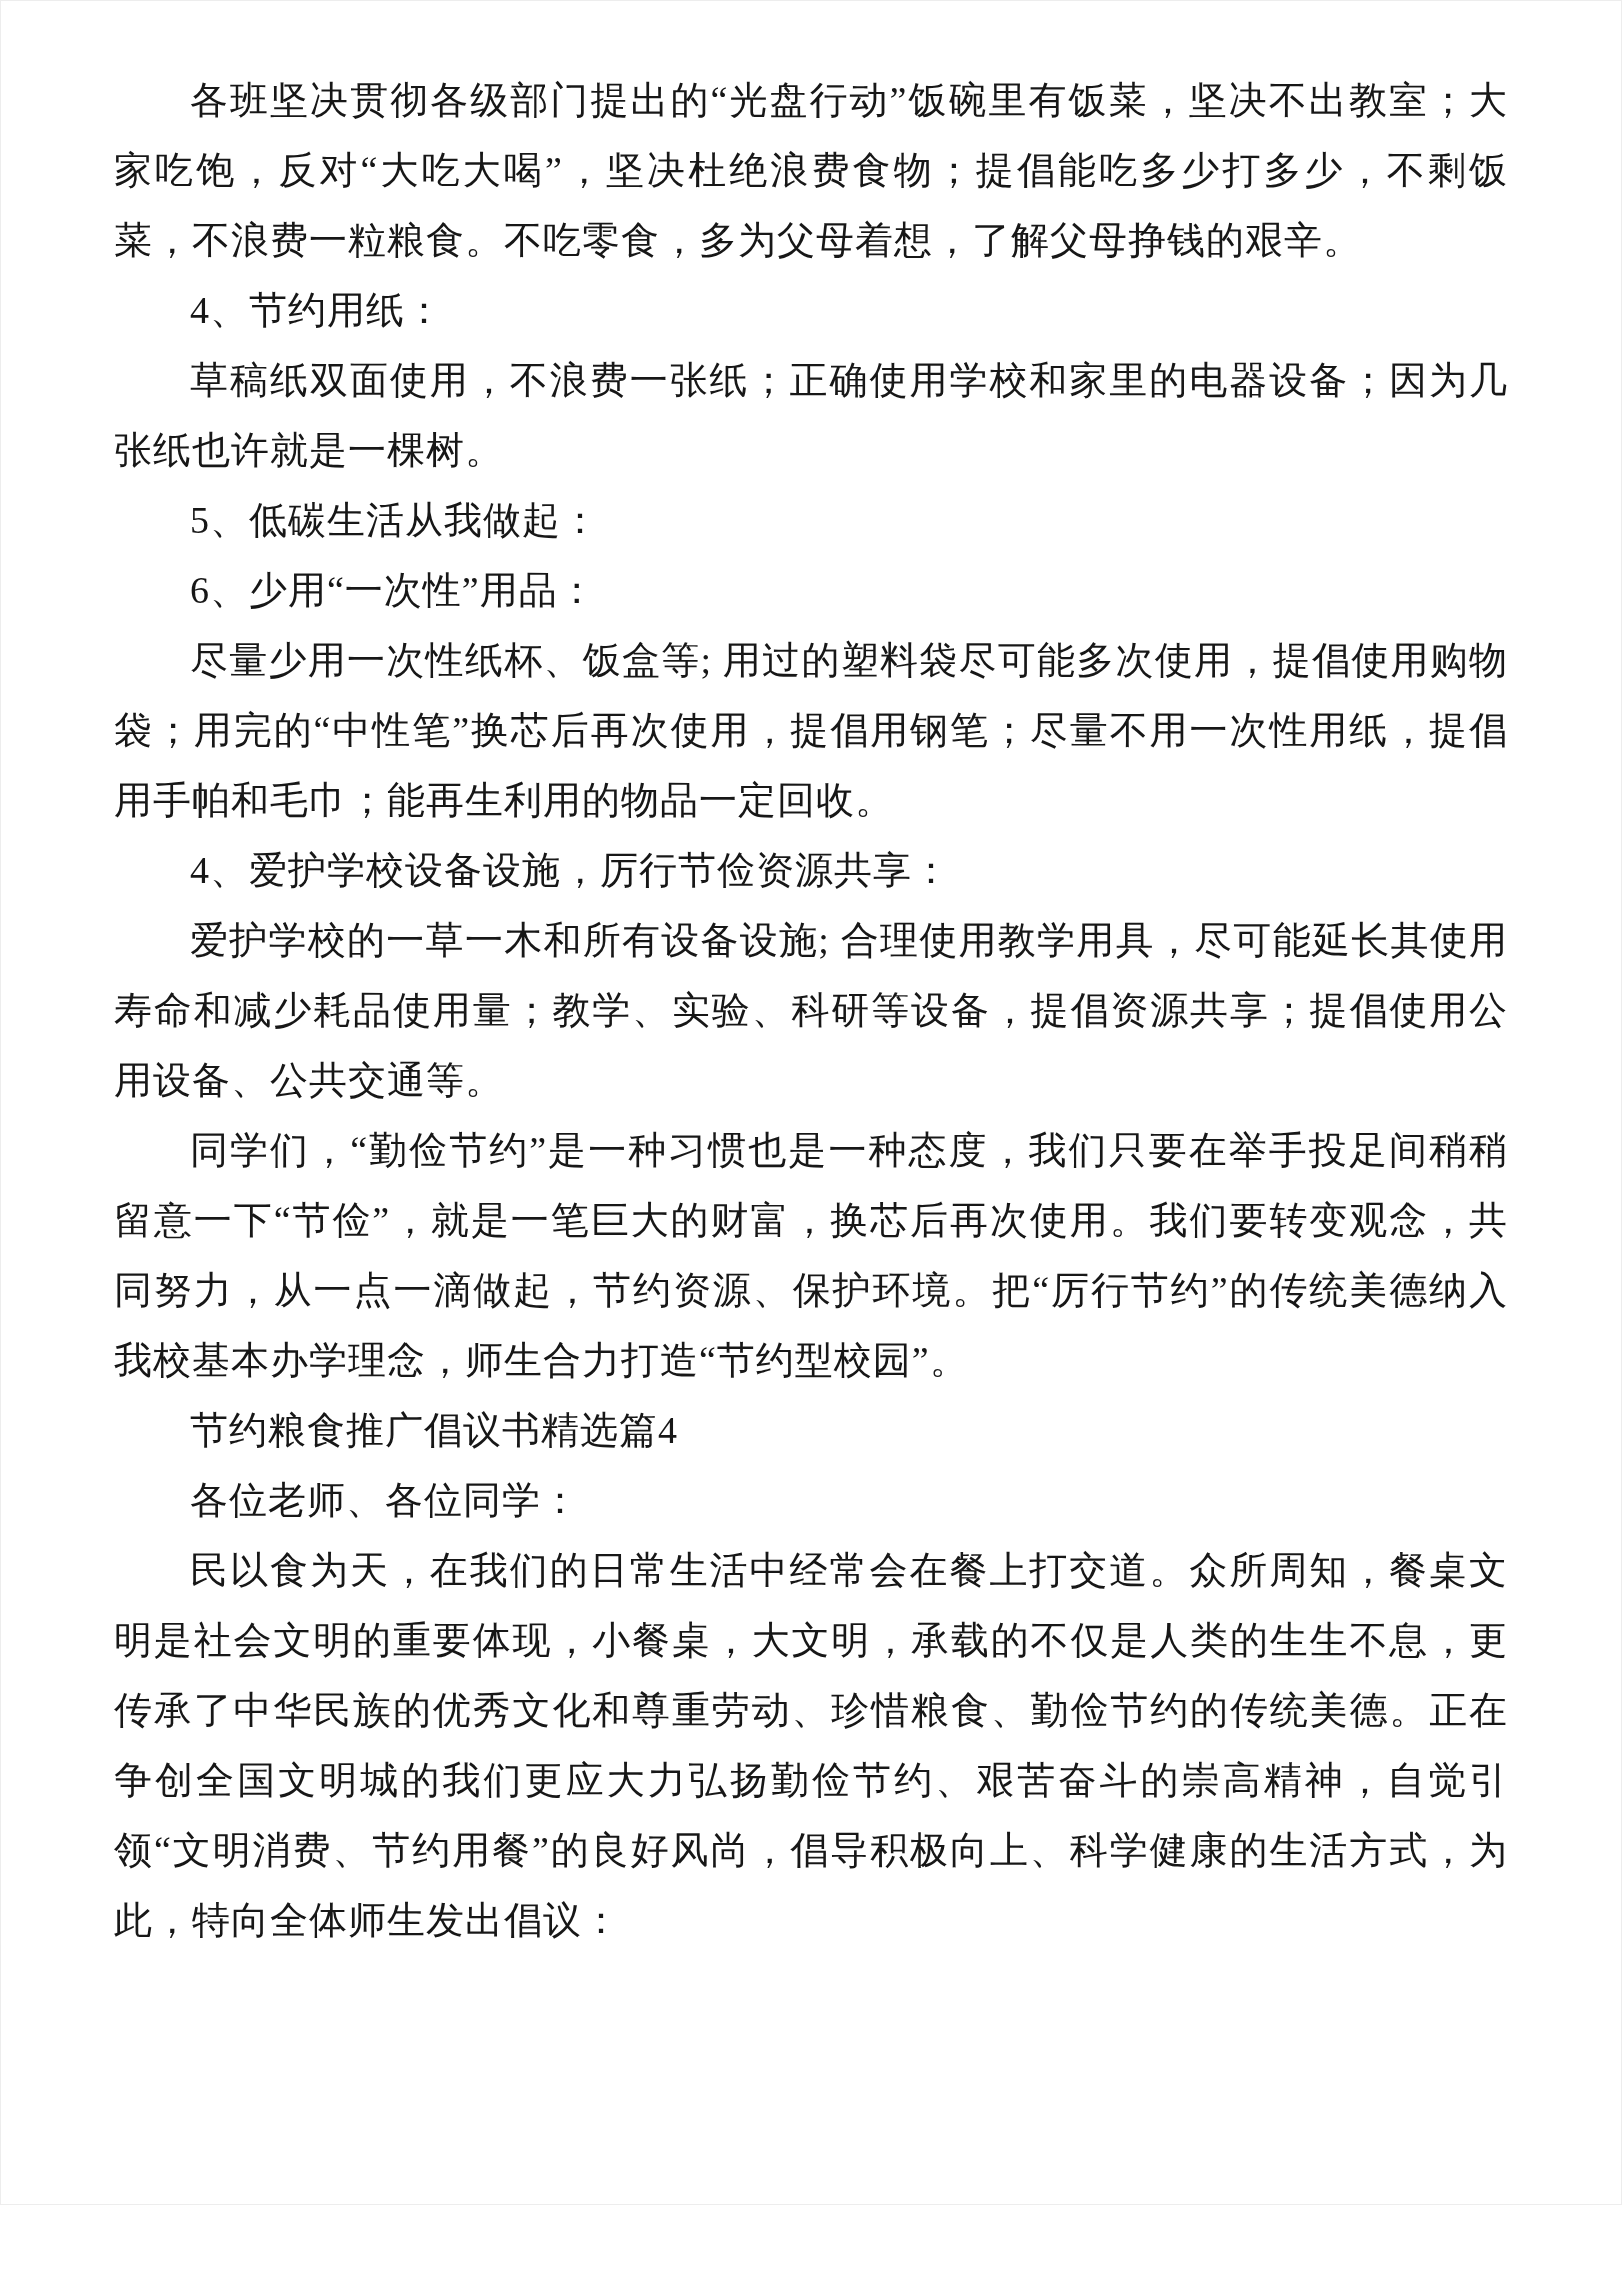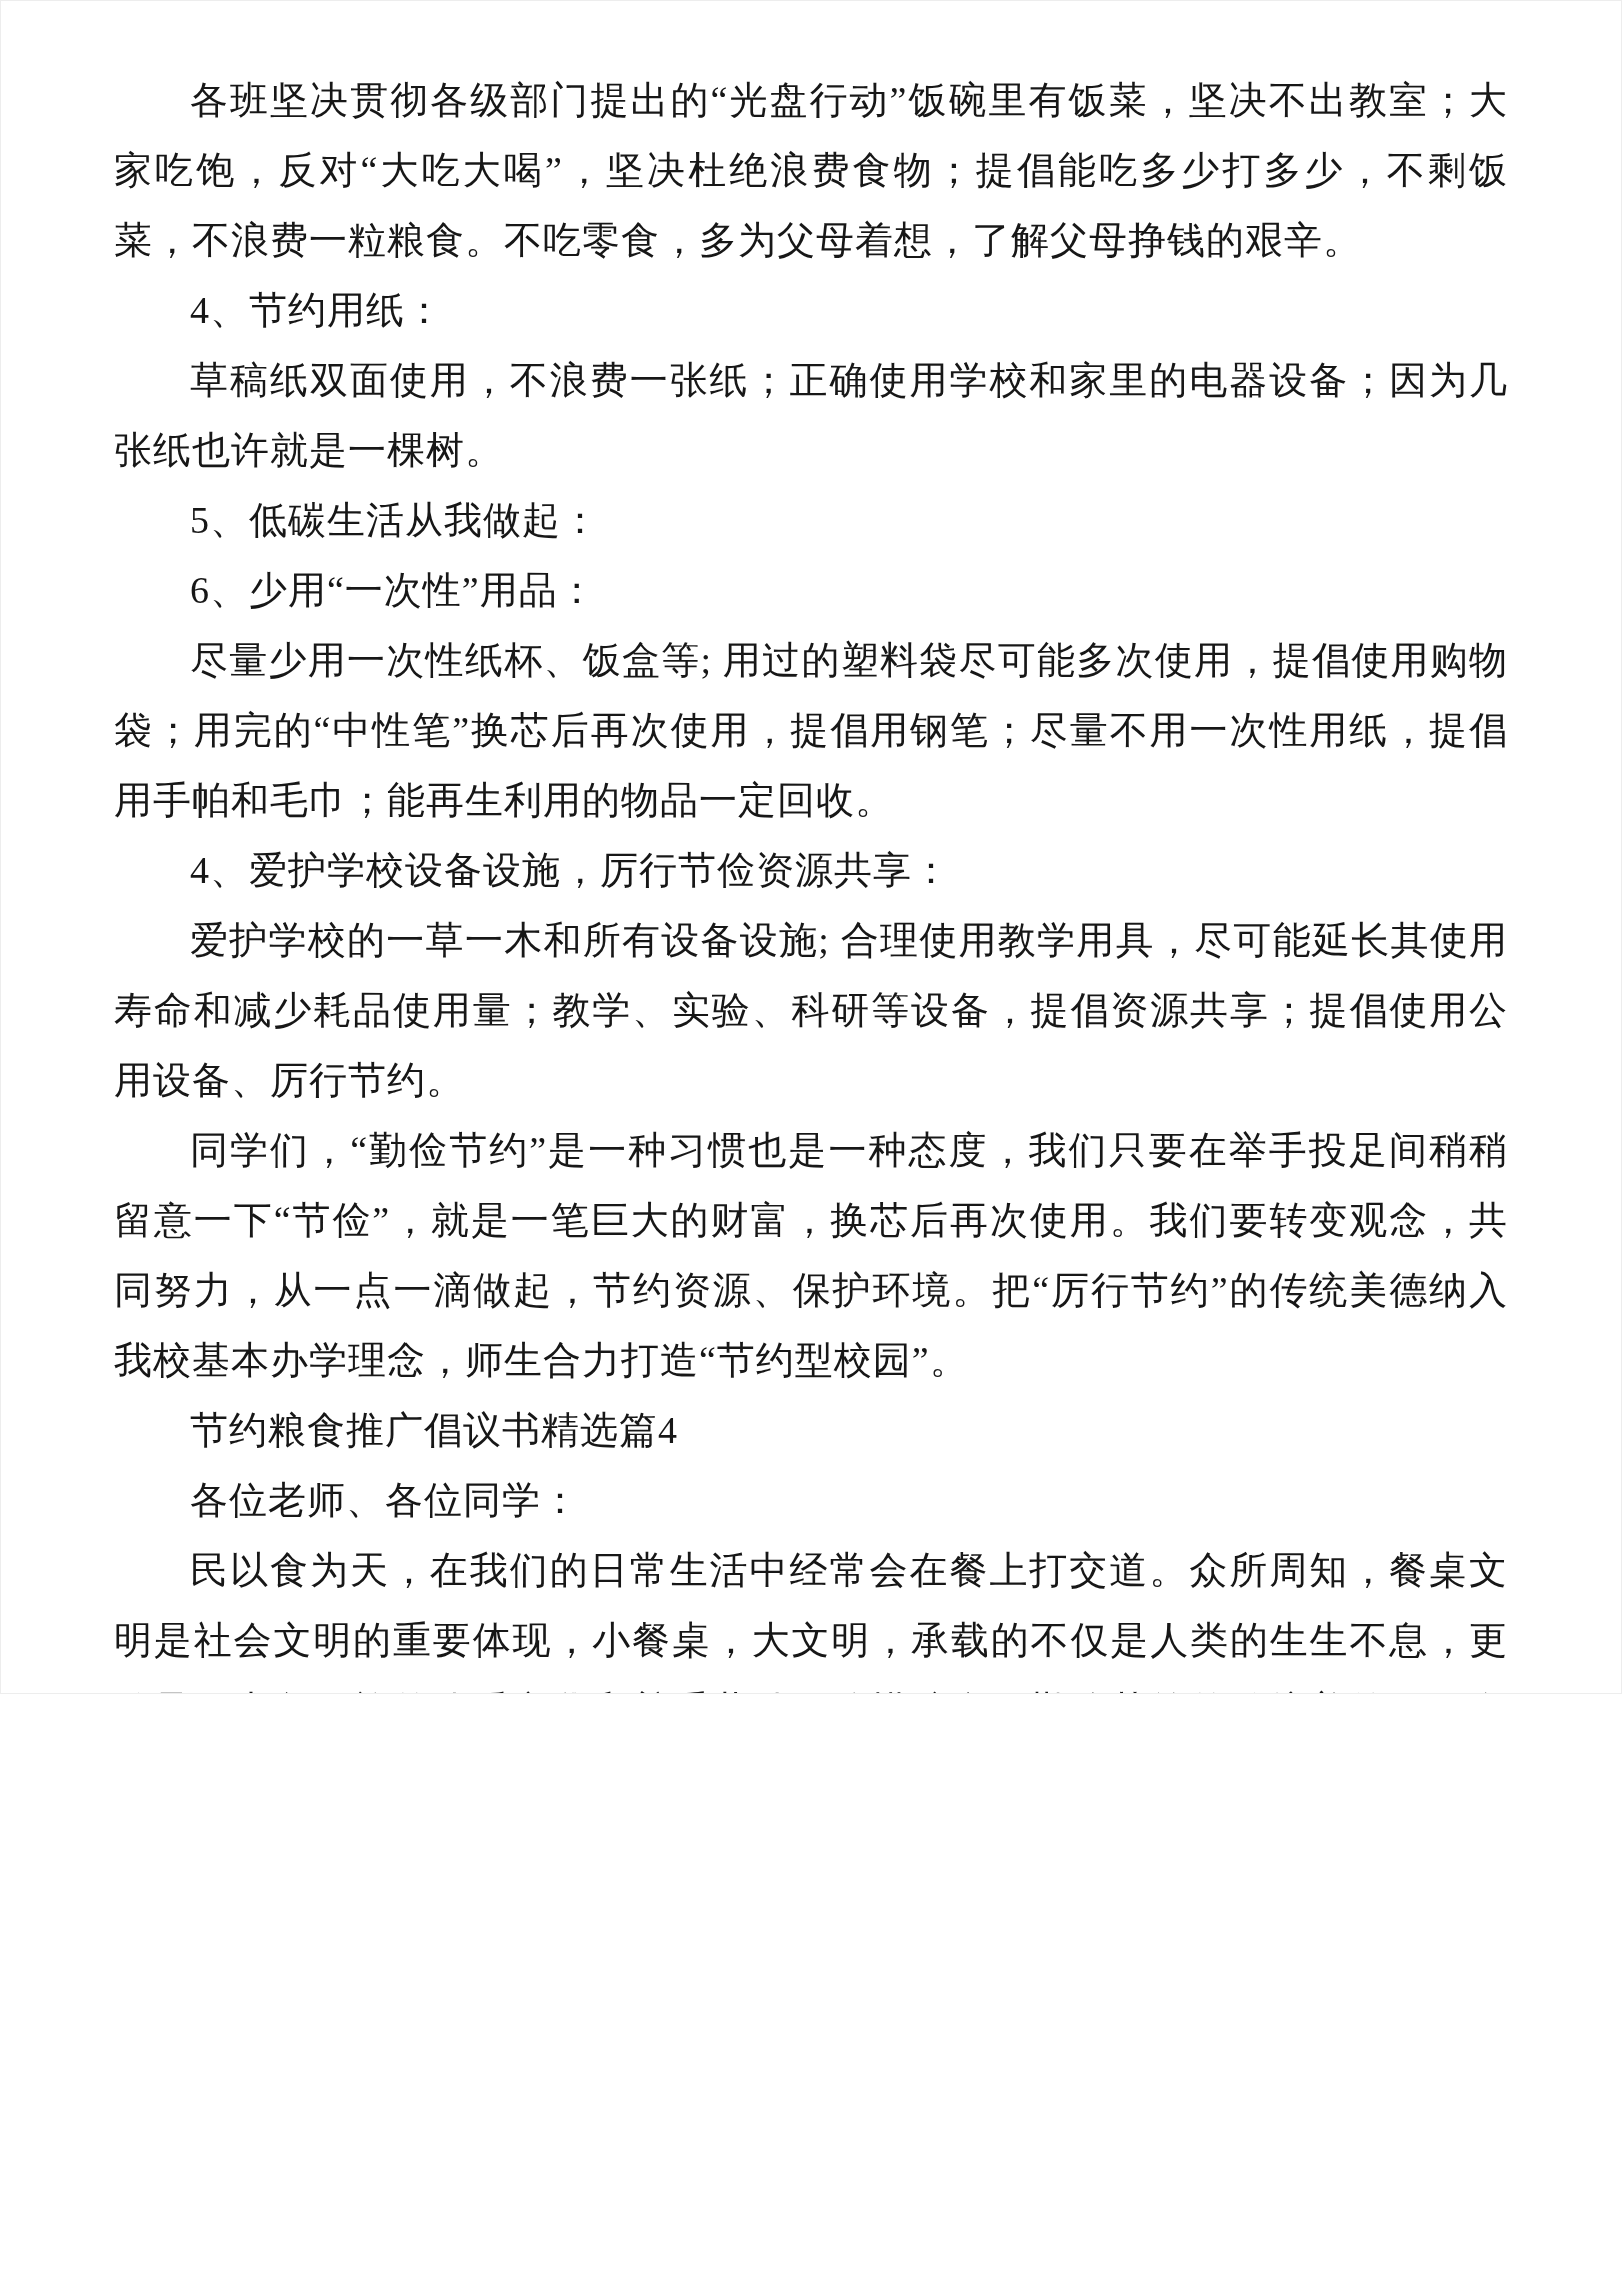--- a/index.html
+++ b/index.html
@@ -11,21 +11,21 @@
     width: 1623px;
     height: 2295px;
     position: relative;
     font-family: "Liberation Serif", "DejaVu Serif", serif;
   }
   .page {
     position: absolute;
     left: 0;
     top: 0;
     width: 1622px;
-    height: 1694px;
+    height: 2205px;
     background: #ffffff;
     border: 0.7px solid #ededed;
     box-sizing: border-box;
     overflow: hidden;
   }
   .content {
     padding: 64px 113px 0 113px;
   }
   .content p {
     margin: 0;
@@ -45,20 +45,20 @@
 <div class="page">
   <div class="content">
 
   <p>各班坚决贯彻各级部门提出的“光盘行动”饭碗里有饭菜，坚决不出教室；大家吃饱，反对“大吃大喝”，坚决杜绝浪费食物；提倡能吃多少打多少，不剩饭菜，不浪费一粒粮食。不吃零食，多为父母着想，了解父母挣钱的艰辛。</p>
       <p>4、节约用纸：</p>
       <p>草稿纸双面使用，不浪费一张纸；正确使用学校和家里的电器设备；因为几张纸也许就是一棵树。</p>
       <p>5、低碳生活从我做起：</p>
       <p>6、少用“一次性”用品：</p>
       <p>尽量少用一次性纸杯、饭盒等; 用过的塑料袋尽可能多次使用，提倡使用购物袋；用完的“中性笔”换芯后再次使用，提倡用钢笔；尽量不用一次性用纸，提倡用手帕和毛巾；能再生利用的物品一定回收。</p>
       <p>4、爱护学校设备设施，厉行节俭资源共享：</p>
-      <p>爱护学校的一草一木和所有设备设施; 合理使用教学用具，尽可能延长其使用寿命和减少耗品使用量；教学、实验、科研等设备，提倡资源共享；提倡使用公用设备、厉行节约。</p>
+      <p>爱护学校的一草一木和所有设备设施; 合理使用教学用具，尽可能延长其使用寿命和减少耗品使用量；教学、实验、科研等设备，提倡资源共享；提倡使用公用设备、公共交通等。</p>
       <p>同学们，“勤俭节约”是一种习惯也是一种态度，我们只要在举手投足间稍稍留意一下“节俭”，就是一笔巨大的财富，换芯后再次使用。我们要转变观念，共同努力，从一点一滴做起，节约资源、保护环境。把“厉行节约”的传统美德纳入我校基本办学理念，师生合力打造“节约型校园”。</p>
       <p>节约粮食推广倡议书精选篇4</p>
       <p>各位老师、各位同学：</p>
       <p>民以食为天，在我们的日常生活中经常会在餐上打交道。众所周知，餐桌文明是社会文明的重要体现，小餐桌，大文明，承载的不仅是人类的生生不息，更传承了中华民族的优秀文化和尊重劳动、珍惜粮食、勤俭节约的传统美德。正在争创全国文明城的我们更应大力弘扬勤俭节约、艰苦奋斗的崇高精神，自觉引领“文明消费、节约用餐”的良好风尚，倡导积极向上、科学健康的生活方式，为此，特向全体师生发出倡议：</p>
     </div>
 </div>
 
 
 </body></html>

